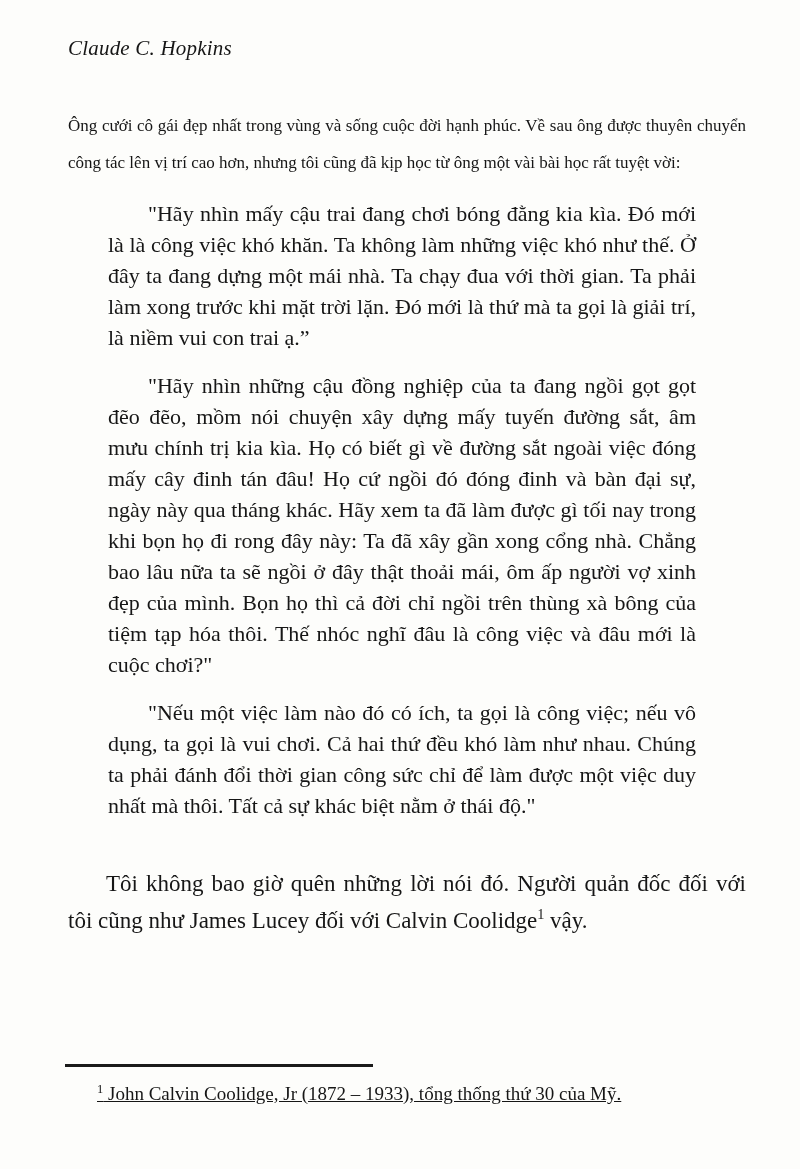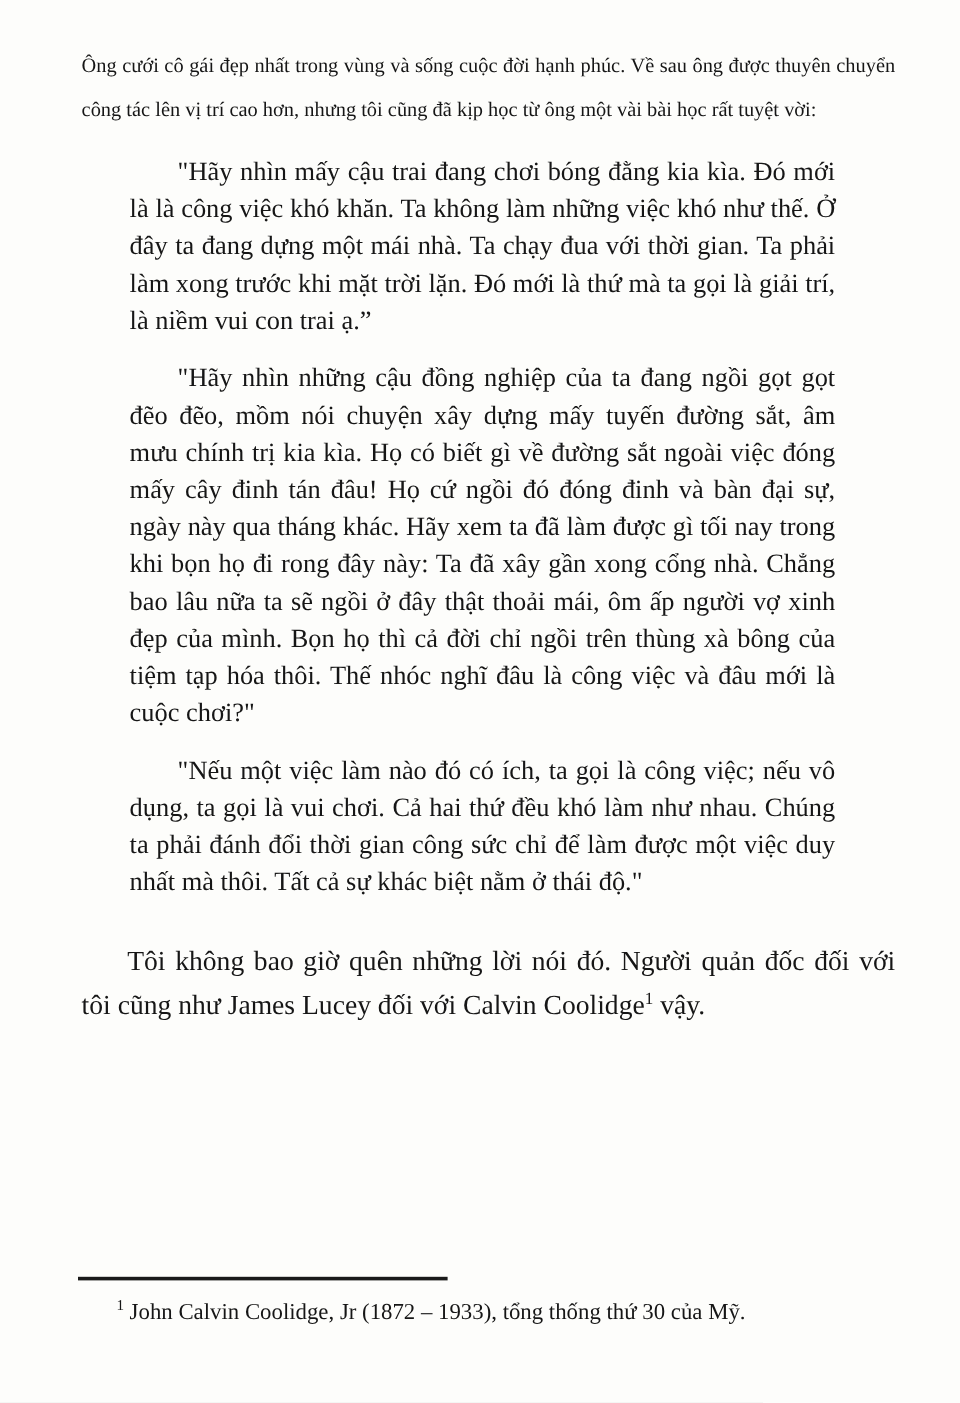--- a/index.html
+++ b/index.html
@@ -31,32 +31,33 @@
     line-height: 31px;
     text-align: justify;
     margin: 17px 50px 17px 40px;
     text-indent: 40px;
   }
   .closing-para {
     font-size: 23px;
     line-height: 37px;
     text-align: justify;
     text-indent: 38px;
-    margin-top: 32px;
+    margin-top: 44px;
   }
   sup.note-ref {
     font-size: 62%;
     vertical-align: super;
     line-height: 0;
   }
   .footnote-block {
     position: absolute;
     left: 65px;
     top: 1064px;
     width: 690px;
+    text-decoration: underline;
   }
   .footnote-rule {
     width: 308px;
     height: 3px;
     background: #1a1a1a;
   }
   .footnote-text {
     margin-top: 15px;
     font-size: 19px;
     line-height: 24px;
@@ -66,20 +67,21 @@
     font-size: 66%;
     vertical-align: super;
     line-height: 0;
   }
 </style>
 </head>
 <body>
 
 <div class="page">
 
+  <div class="running-head">Claude C. Hopkins</div>
 
   <p class="intro-para">Ông cưới cô gái đẹp nhất trong vùng và sống cuộc đời hạnh phúc. Về sau ông được thuyên chuyển công tác lên vị trí cao hơn, nhưng tôi cũng đã kịp học từ ông một vài bài học rất tuyệt vời:</p>
 
   <p class="quote-para">"Hãy nhìn mấy cậu trai đang chơi bóng đằng kia kìa. Đó mới là là công việc khó khăn. Ta không làm những việc khó như thế. Ở đây ta đang dựng một mái nhà. Ta chạy đua với thời gian. Ta phải làm xong trước khi mặt trời lặn. Đó mới là thứ mà ta gọi là giải trí, là niềm vui con trai ạ.”</p>
 
   <p class="quote-para">"Hãy nhìn những cậu đồng nghiệp của ta đang ngồi gọt gọt đẽo đẽo, mồm nói chuyện xây dựng mấy tuyến đường sắt, âm mưu chính trị kia kìa. Họ có biết gì về đường sắt ngoài việc đóng mấy cây đinh tán đâu! Họ cứ ngồi đó đóng đinh và bàn đại sự, ngày này qua tháng khác. Hãy xem ta đã làm được gì tối nay trong khi bọn họ đi rong đây này: Ta đã xây gần xong cổng nhà. Chẳng bao lâu nữa ta sẽ ngồi ở đây thật thoải mái, ôm ấp người vợ xinh đẹp của mình. Bọn họ thì cả đời chỉ ngồi trên thùng xà bông của tiệm tạp hóa thôi. Thế nhóc nghĩ đâu là công việc và đâu mới là cuộc chơi?"</p>
 
   <p class="quote-para">"Nếu một việc làm nào đó có ích, ta gọi là công việc; nếu vô dụng, ta gọi là vui chơi. Cả hai thứ đều khó làm như nhau. Chúng ta phải đánh đổi thời gian công sức chỉ để làm được một việc duy nhất mà thôi. Tất cả sự khác biệt nằm ở thái độ."</p>
 
   <p class="closing-para"><span>Tôi không bao giờ quên những lời nói đó. Người quản đốc đối với tôi cũng như James Lucey đối với Calvin Coolidge</span><sup class="note-ref">1</sup><span> vậy.</span></p>

